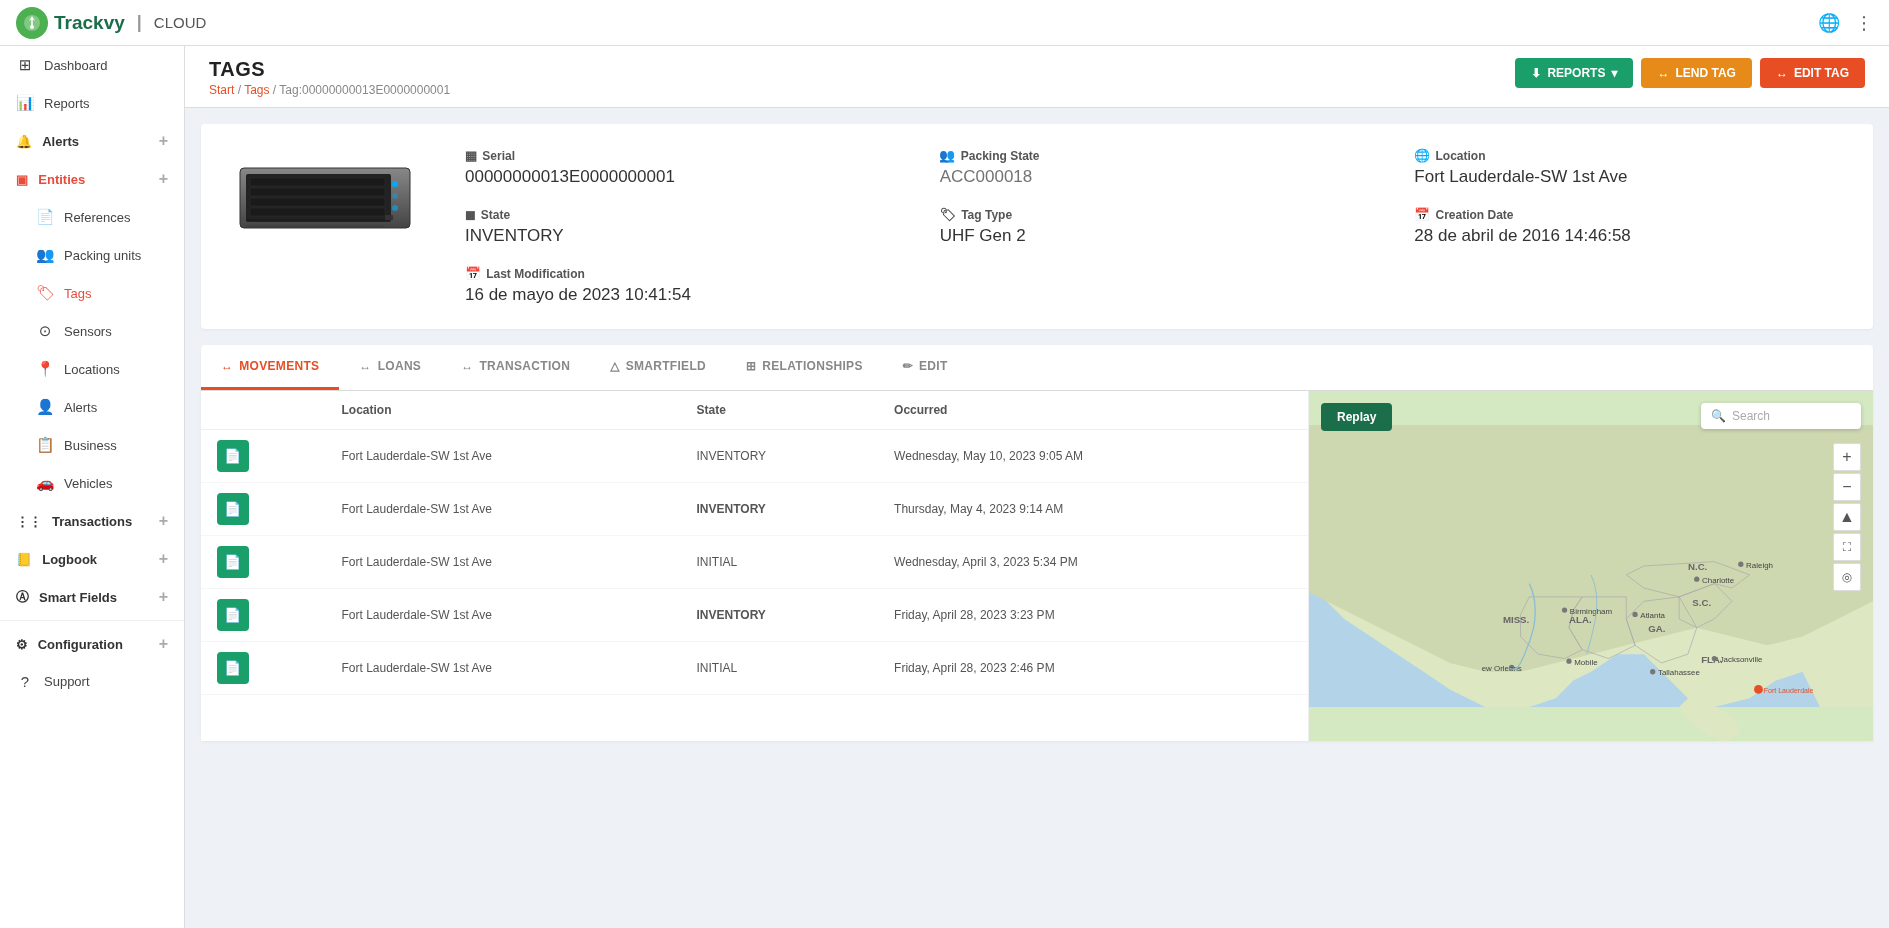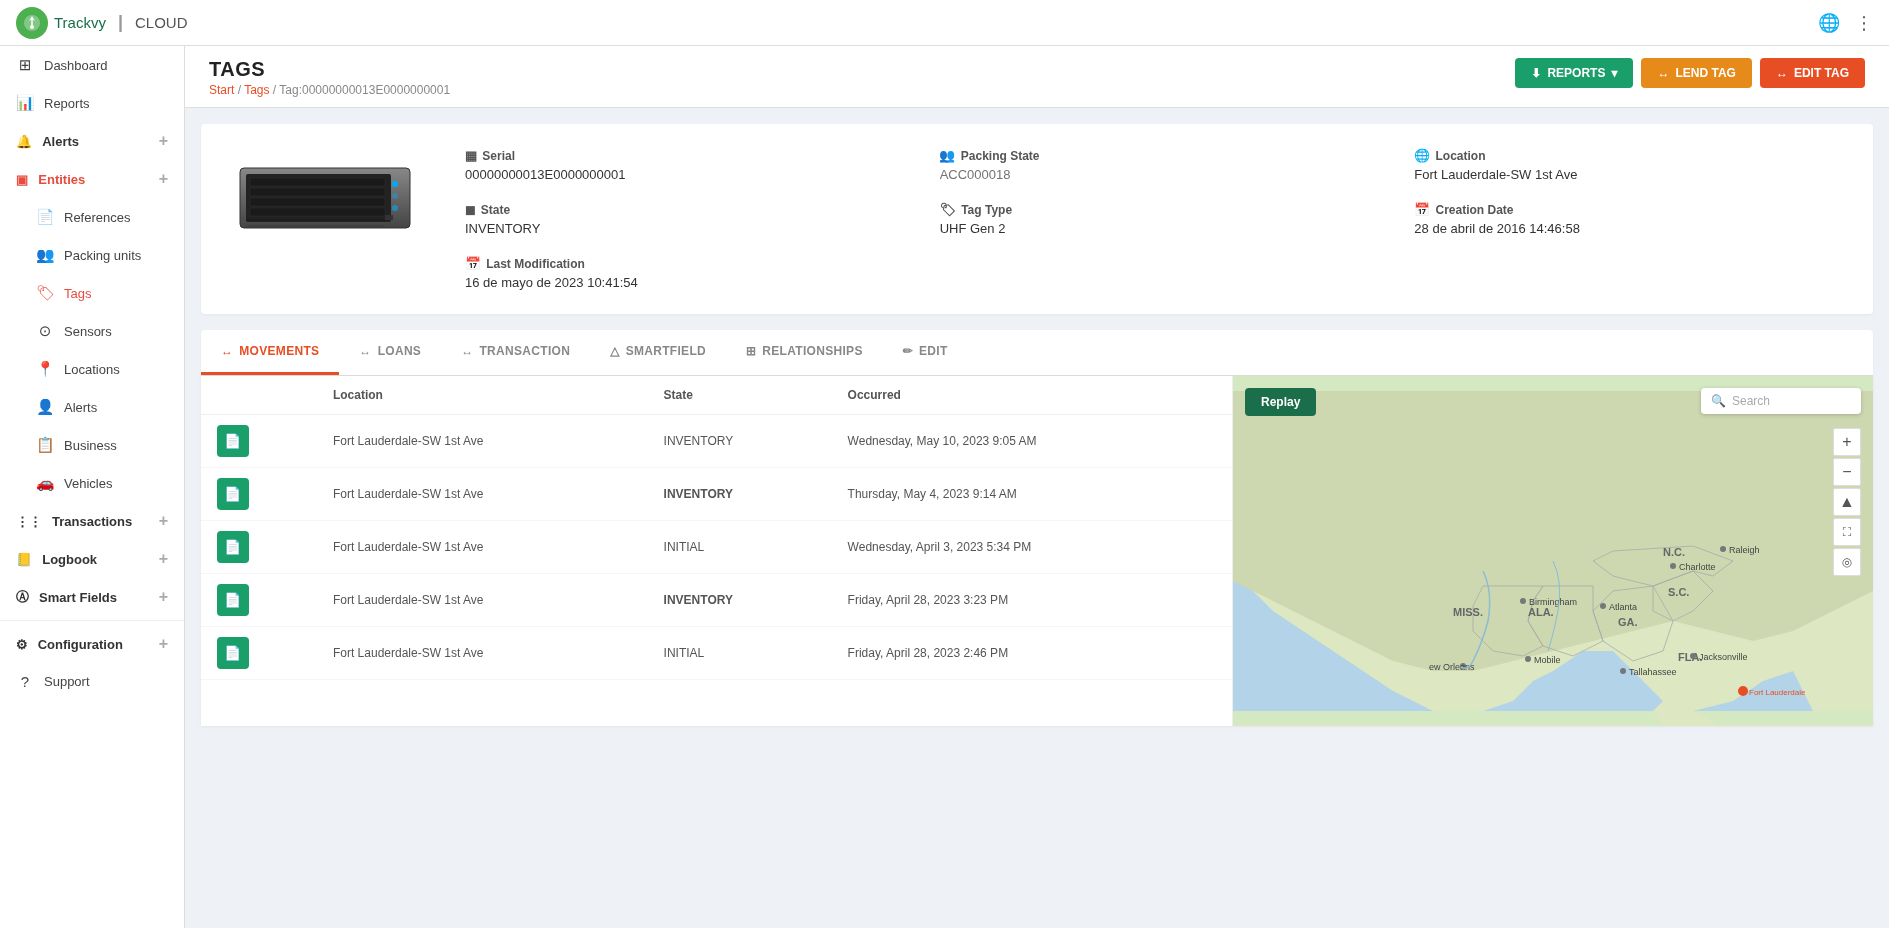--- a/index.html
+++ b/index.html
@@ -26,21 +26,21 @@
       font-size: 18px;
       color: #2d2d2d;
     }
     .topbar-logo .logo-icon {
       width: 32px; height: 32px;
       background: #4caf50;
       border-radius: 50%;
       display: flex; align-items: center; justify-content: center;
       color: white; font-size: 14px; font-weight: bold;
     }
-    .topbar-logo .brand { color: #1a6e4a; font-weight: 400; font-size: 15px; }
+    .topbar-logo .brand { color: #1a6e4a; font-weight: 700; font-size: 19px; }
     .topbar-logo .divider { color: #999; margin: 0 6px; }
     .topbar-logo .cloud { color: #555; font-weight: 500; font-size: 15px; }
     .topbar-right { display: flex; align-items: center; gap: 14px; }
     .topbar-right .globe-icon, .topbar-right .menu-icon {
       color: #555; cursor: pointer; font-size: 18px;
     }
 
     
     .sidebar {
       position: fixed;
@@ -185,21 +185,21 @@
       font-size: 12px;
       color: #555;
       font-weight: 600;
       display: flex;
       align-items: center;
       gap: 5px;
       margin-bottom: 4px;
     }
     .info-label .icon { font-size: 13px; }
     .info-value {
-      font-size: 13px;
+      font-size: 17px;
       color: #333;
     }
     .info-value.link { color: #737373; cursor: pointer; }
 
     
     .tabs-container {
       background: #fff;
       margin: 0 16px;
       border-radius: 4px 4px 0 0;
       border-bottom: 1px solid #ddd;
@@ -269,21 +269,21 @@
       color: white;
       font-size: 14px;
     }
     .state-orange { color: #e68a1a; font-weight: 600; }
     .state-normal { color: #555; }
     .occurred-link { color: #e84e24; cursor: pointer; }
     .occurred-normal { color: #555; }
 
     
     .map-side {
-      width: 640px;
+      width: 564px;
       position: relative;
       background: #d4e8c2;
       overflow: hidden;
     }
     .map-replay-btn {
       position: absolute;
       top: 12px;
       left: 12px;
       background: #1a6e4a;
       color: white;

